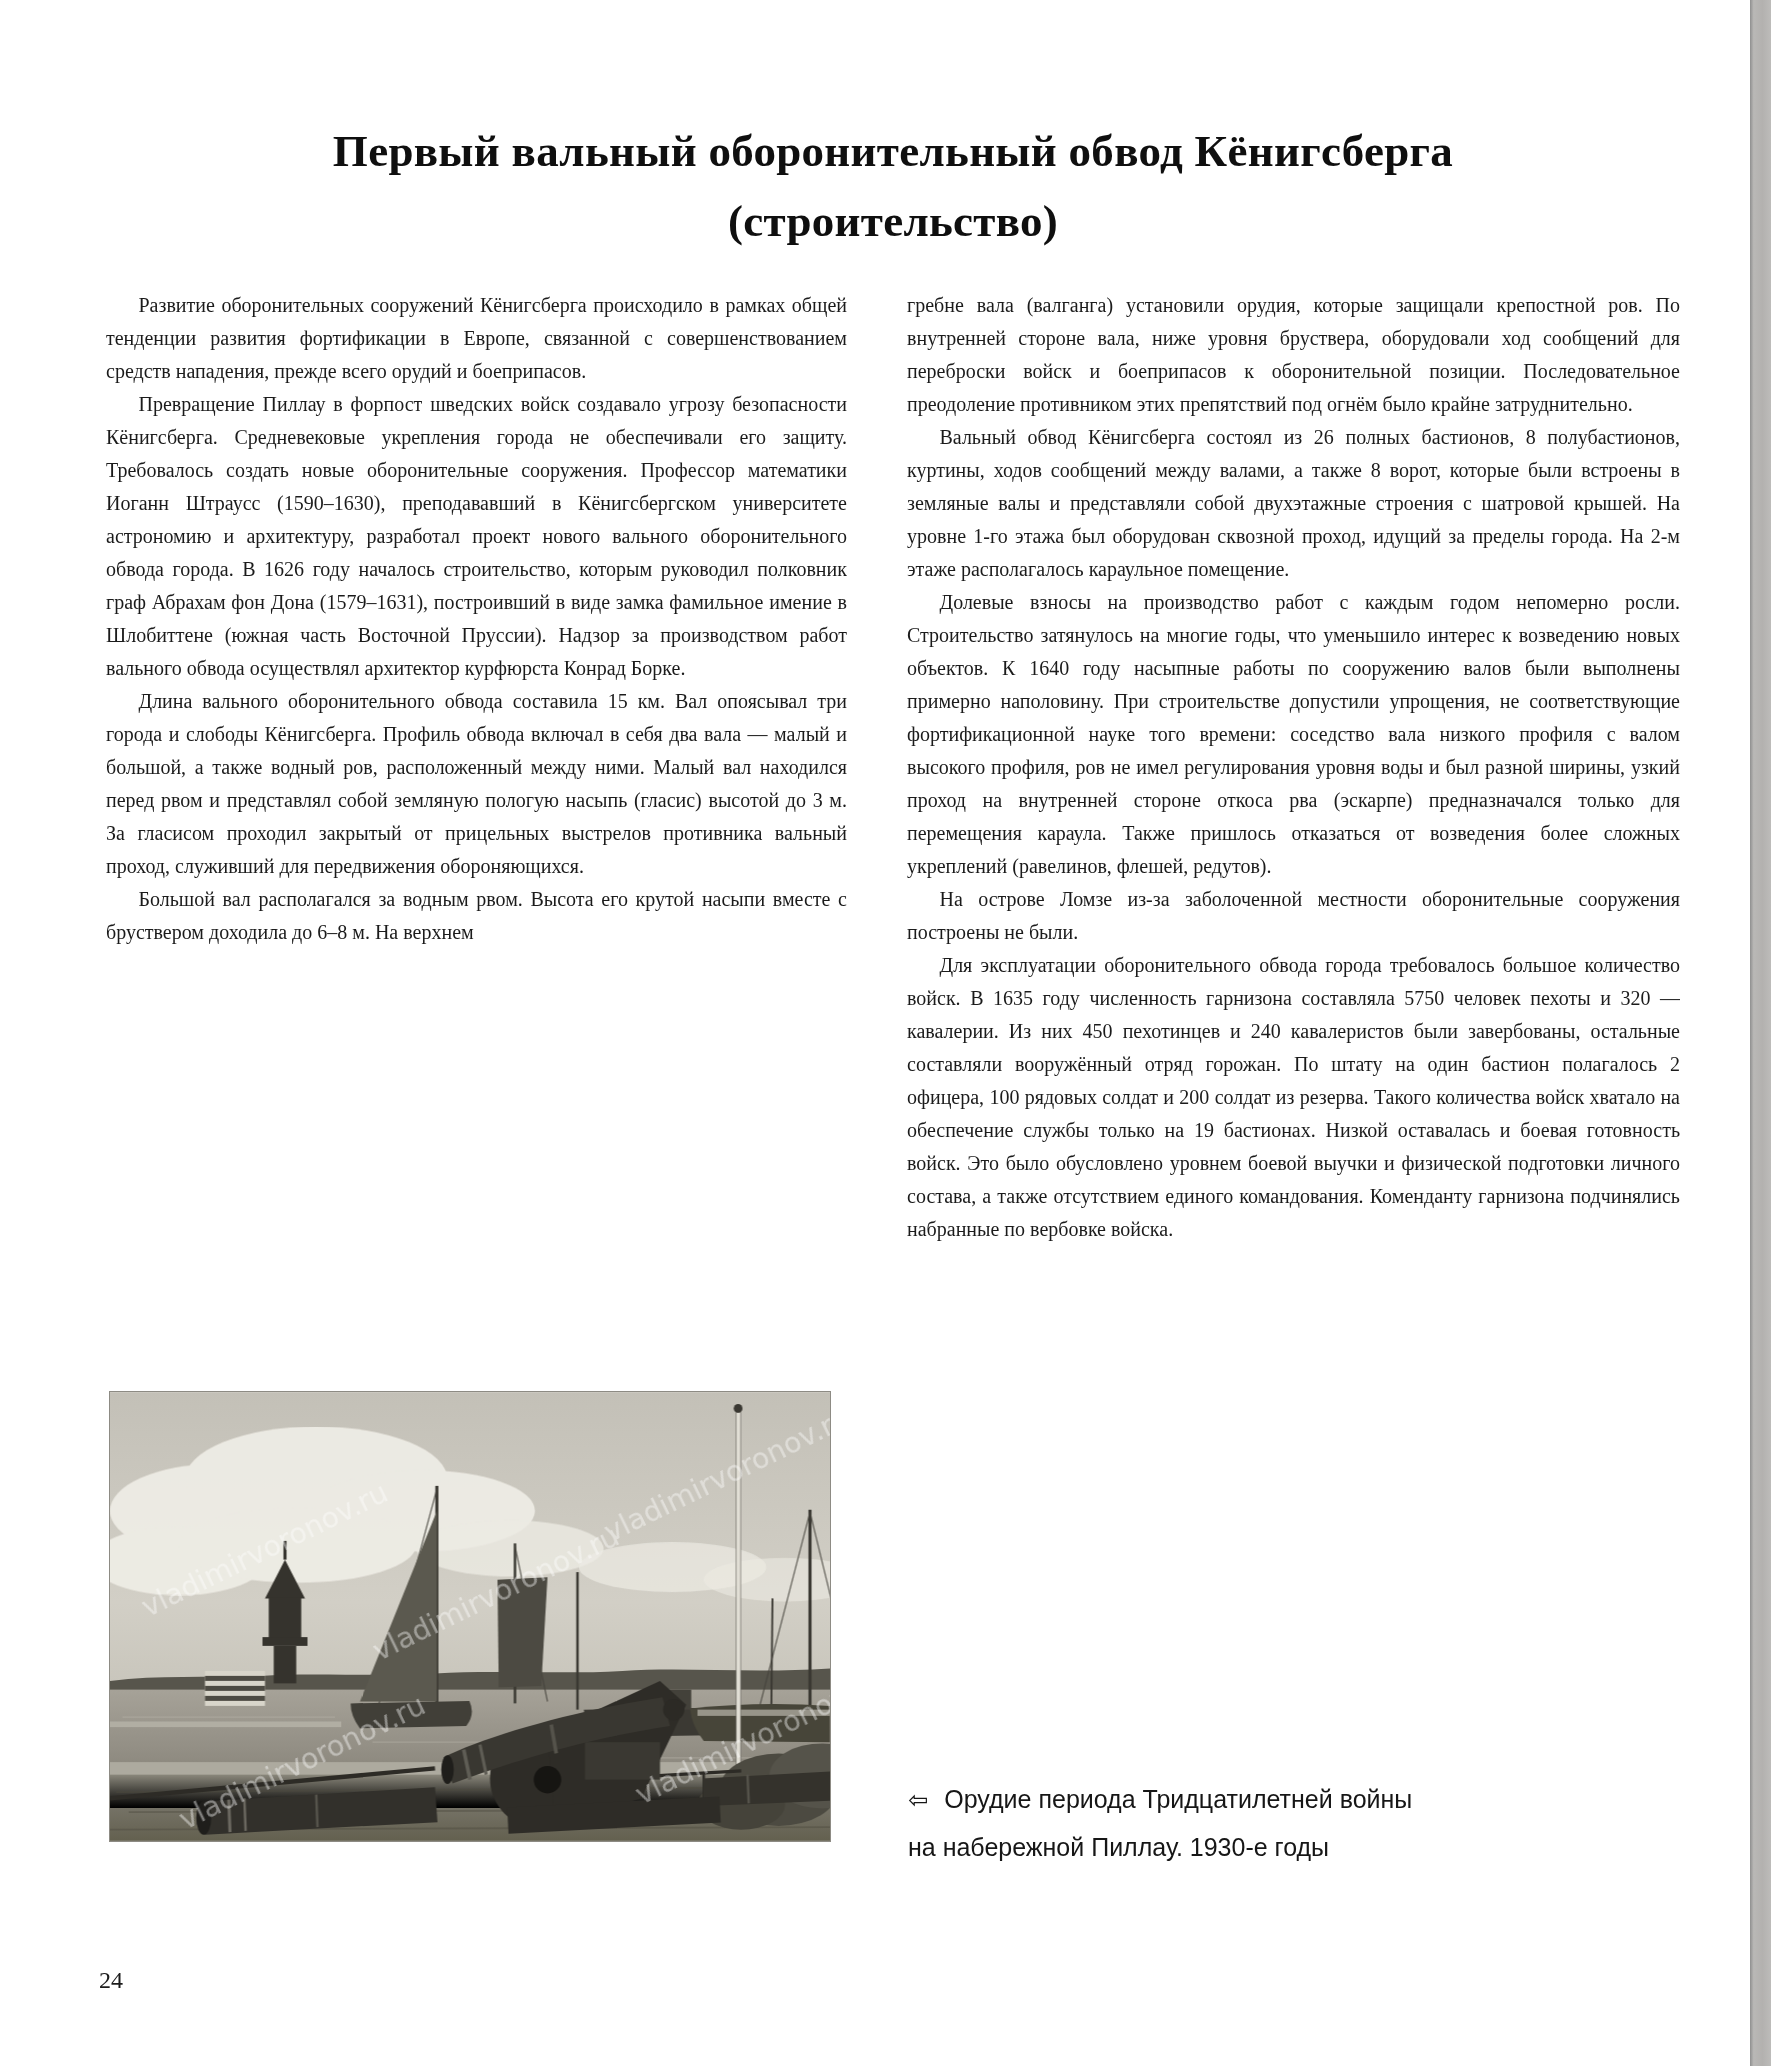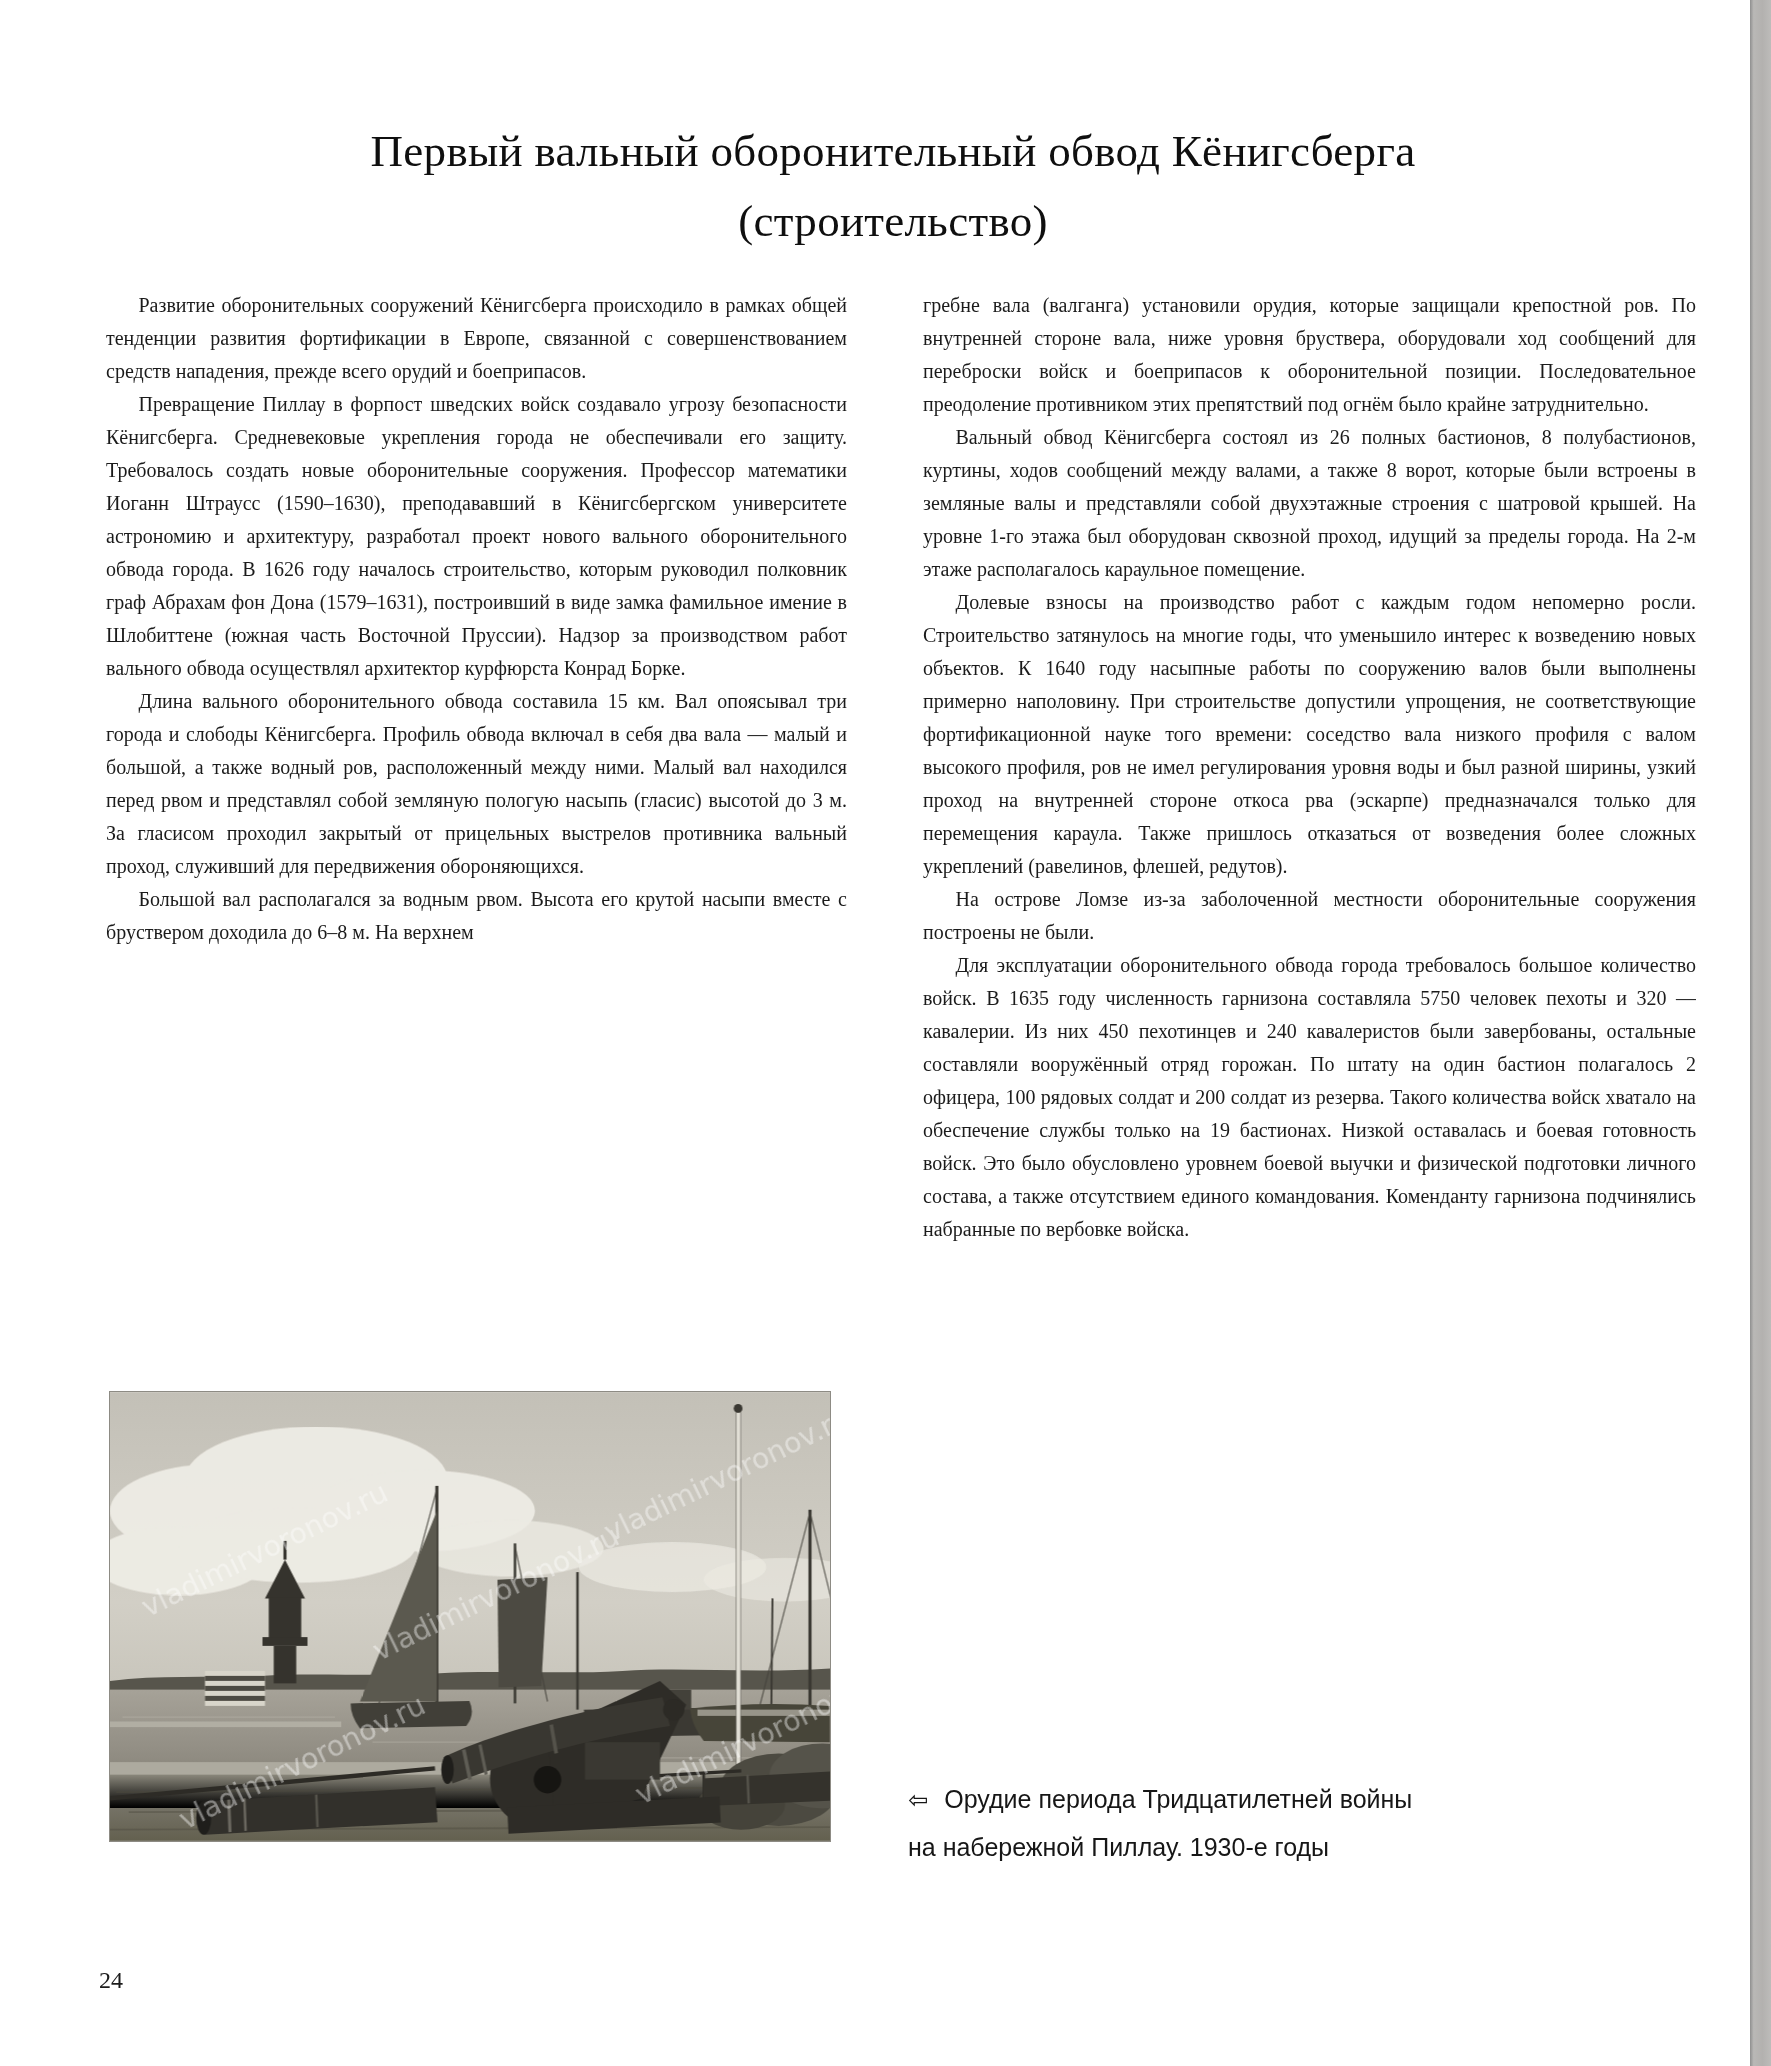--- a/index.html
+++ b/index.html
@@ -10,33 +10,33 @@
     font-family:"Liberation Serif","DejaVu Serif",serif;
     color:#1b1b1b;
     overflow:hidden;
   }
   .page-edge {
     position:absolute; right:0; top:0; width:21px; height:2066px;
     background:linear-gradient(to right,#8f8f8f 0px,#b9b8b6 3.7px,#b3b1af 12.5px,#bdbcba 21px);
   }
   .title {
     position:absolute; left:106px; top:116px; width:1574px;
-    text-align:center; font-weight:normal; color:#0f0f0f;
+    text-align:center; font-weight:bold; color:#0f0f0f;
     font-size:45px; line-height:70px;
     letter-spacing:0.3px;
   }
   .columns { position:absolute; top:289px; }
   .col {
     position:absolute; top:0;
     font-size:20px; line-height:33px;
     text-align:justify;
     overflow:hidden;
   }
   .col-left  { left:106px;  width:741px; height:1062px; }
-  .col-right { left:907px; width:773px; height:1474px;margin-left:16px; }
+  .col-right { left:907px; width:773px; height:1474px; }
   .col p { margin:0; text-indent:32.5px; }
   .col-right p:first-child { text-indent:0; }
   .photo-frame {
     position:absolute; left:110px; top:1392px; width:720px; height:449px;
     outline:0.6px solid #8d8b84;
     overflow:hidden;
   }
   .caption {
     position:absolute; left:908px; top:1776px; width:718px;
     font-family:"Liberation Sans","DejaVu Sans",sans-serif;

